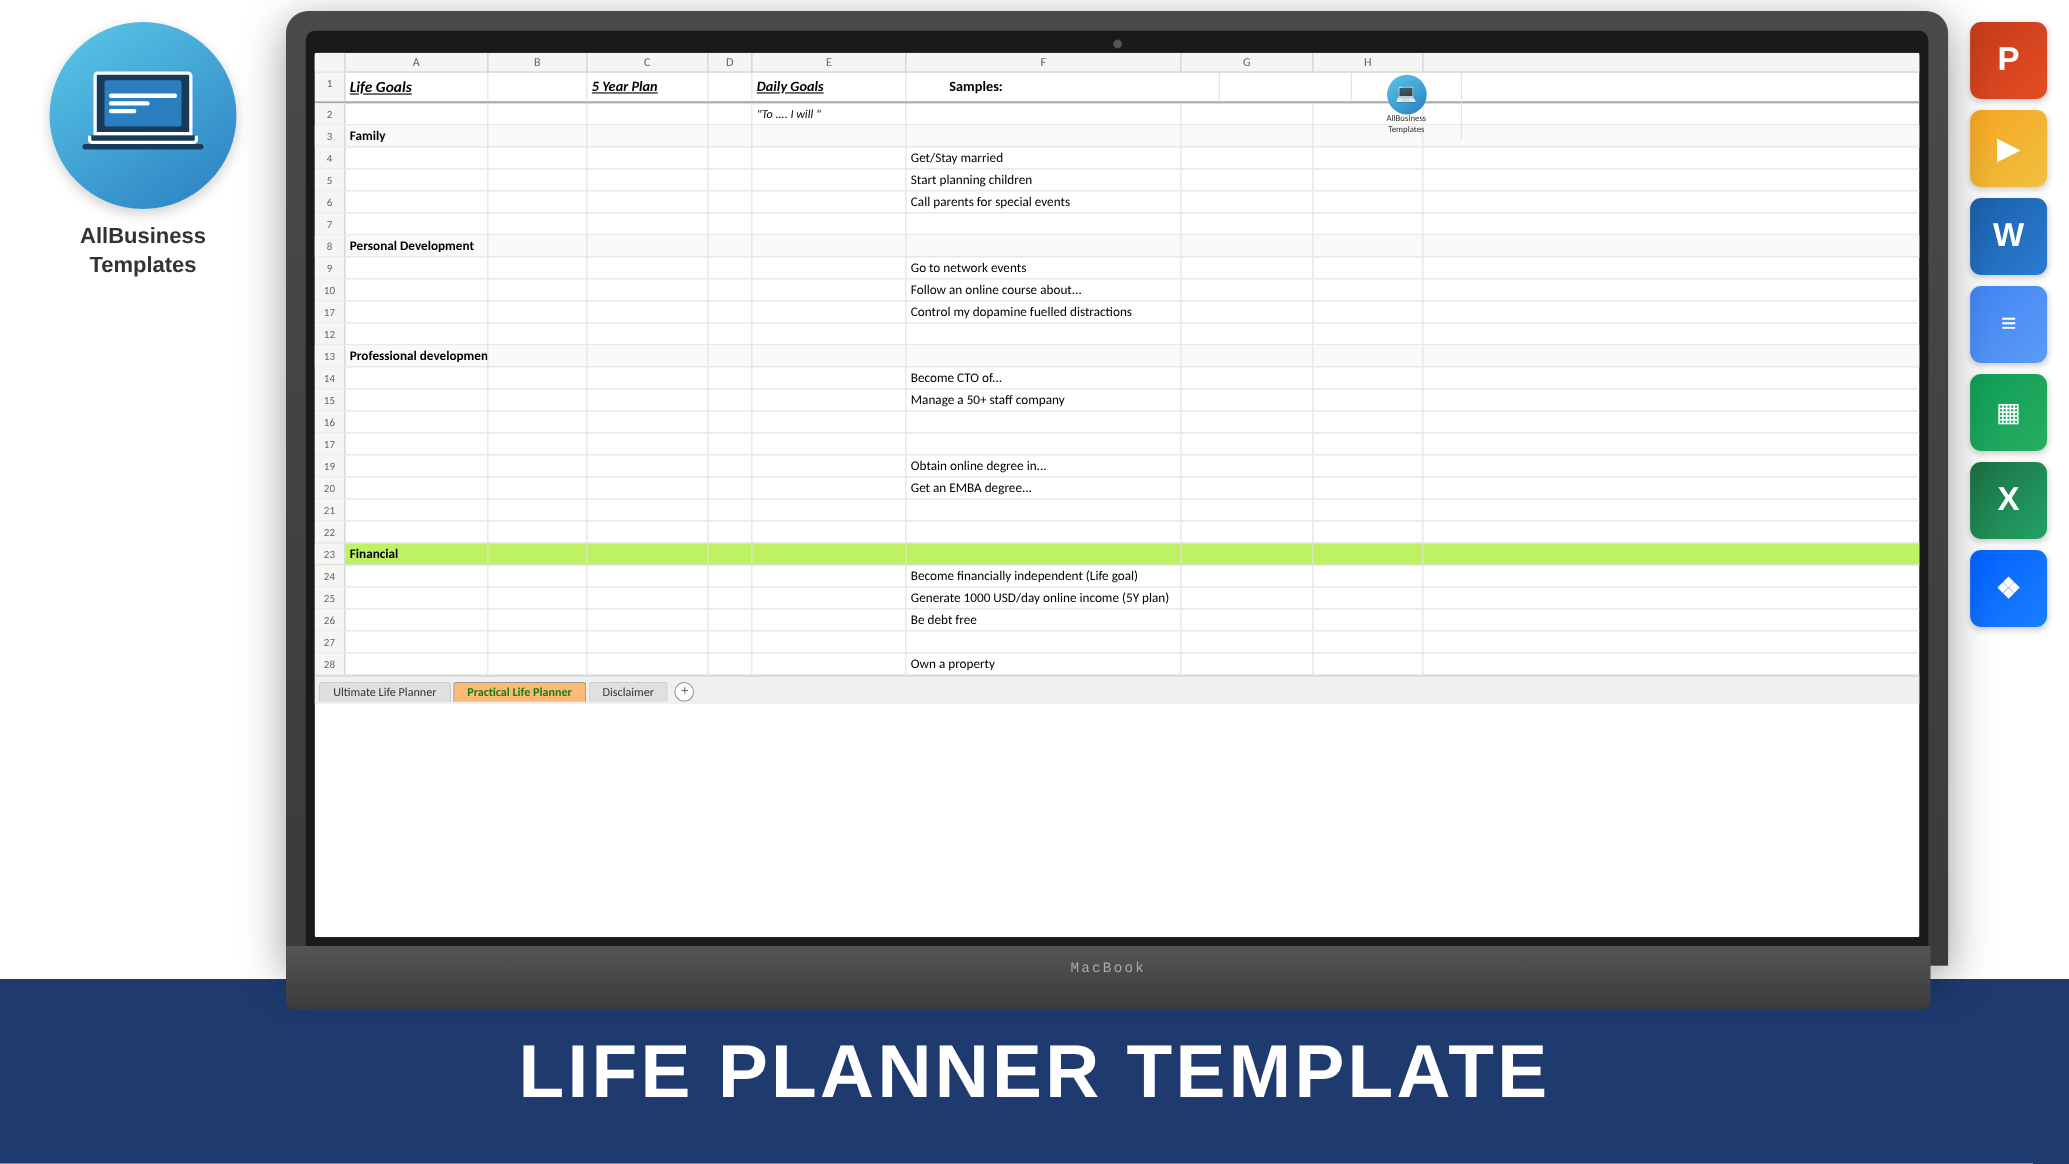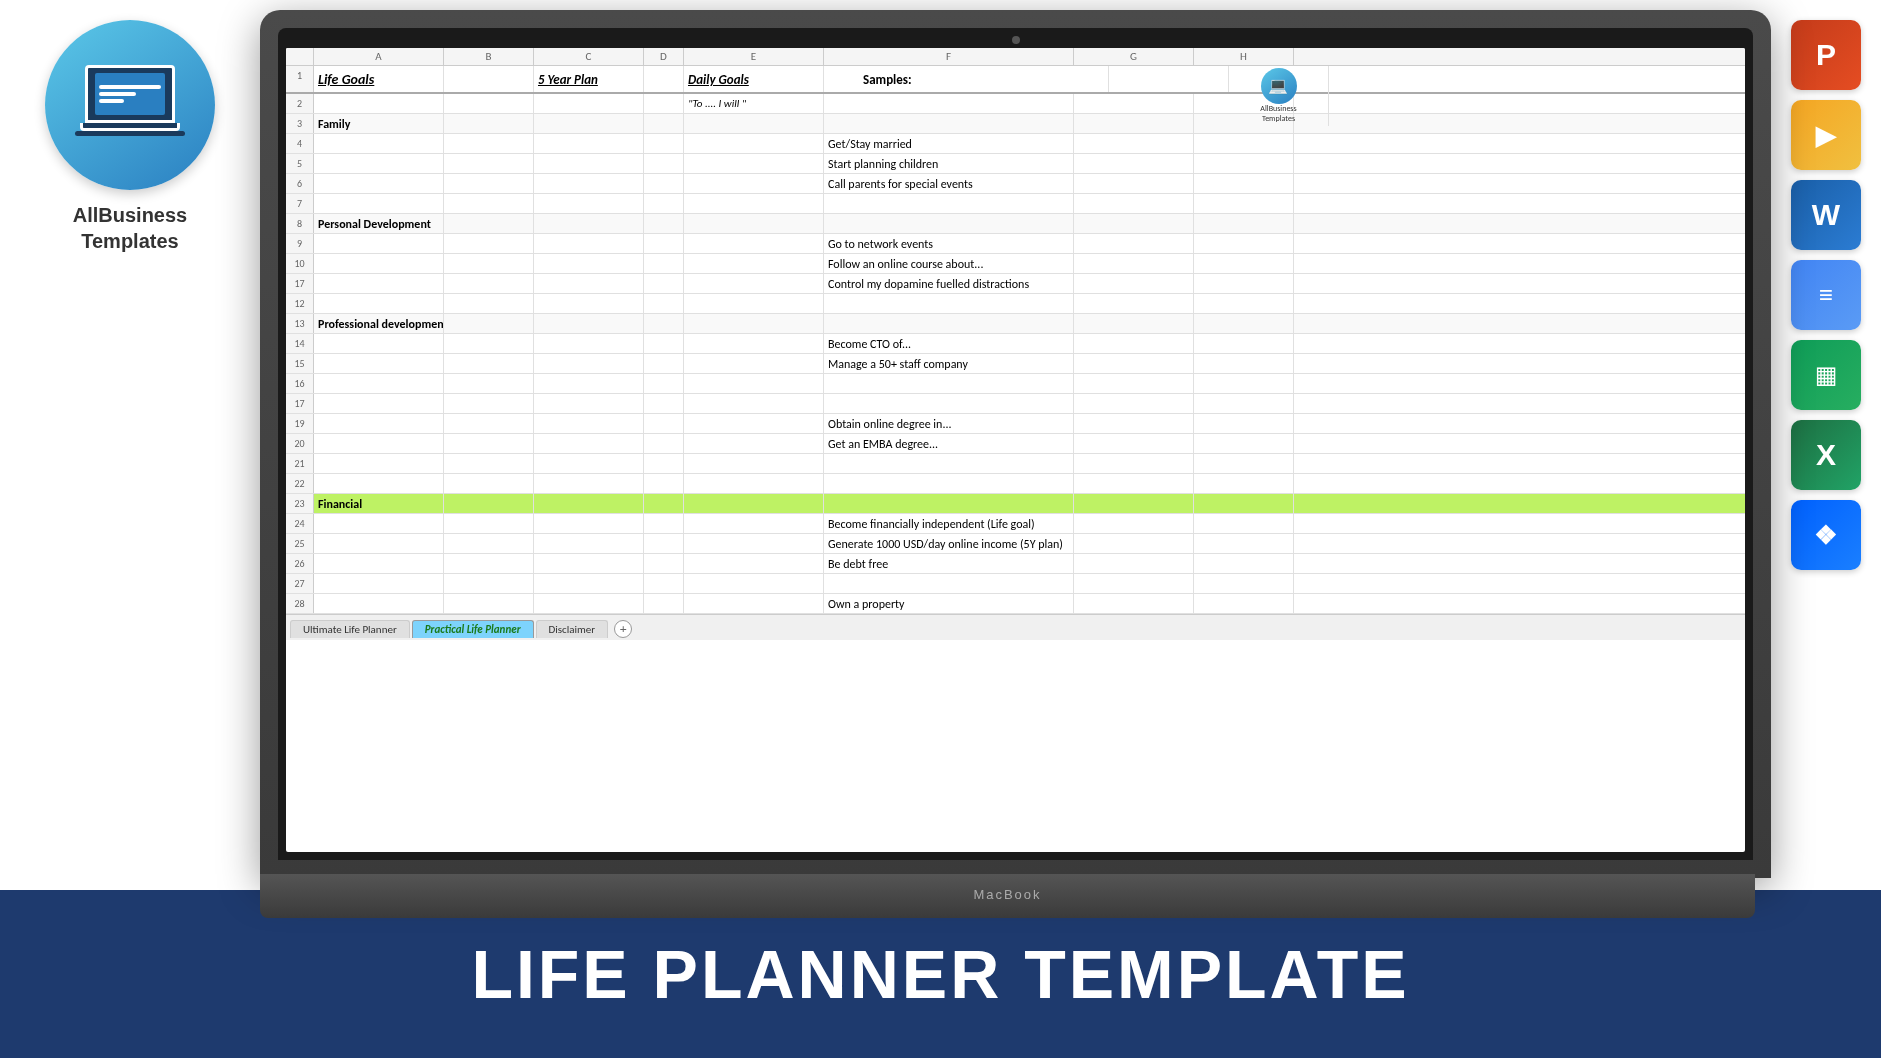--- a/index.html
+++ b/index.html
@@ -199,23 +199,24 @@
     .macbook-screen {
       flex: 1;
       background: #fff;
       border-radius: 2px;
       overflow: hidden;
     }
 
     .macbook-base {
       position: absolute;
       bottom: 0; left: 0; right: 16px;
-      height: 44px;
+      height: 58px;
       background: linear-gradient(180deg, #555 0%, #3a3a3a 100%);
       border-radius: 0 0 8px 8px;
+      font-family: Liberation Mono, monospace;
     }
 
     .macbook-base-label {
       text-align: center;
       color: #aaa;
       font-size: 13px;
       line-height: 42px;
       letter-spacing: 2px;
     }
 
@@ -309,25 +310,24 @@
       border-bottom: none;
       border-radius: 3px 3px 0 0;
       font-size: 11px;
       background: #e0e0e0;
       margin-right: 2px;
       cursor: pointer;
       color: #333;
     }
 
     .sheet-tab.active {
-      background: #7dd3fc;
+      background: #fdba74;
       color: #1a7a1a;
       font-weight: bold;
       border-color: #999;
-      font-style: italic;
     }
 
     .tab-add-btn {
       width: 18px;
       height: 18px;
       border-radius: 50%;
       border: 1px solid #999;
       background: #fff;
       text-align: center;
       line-height: 16px;

